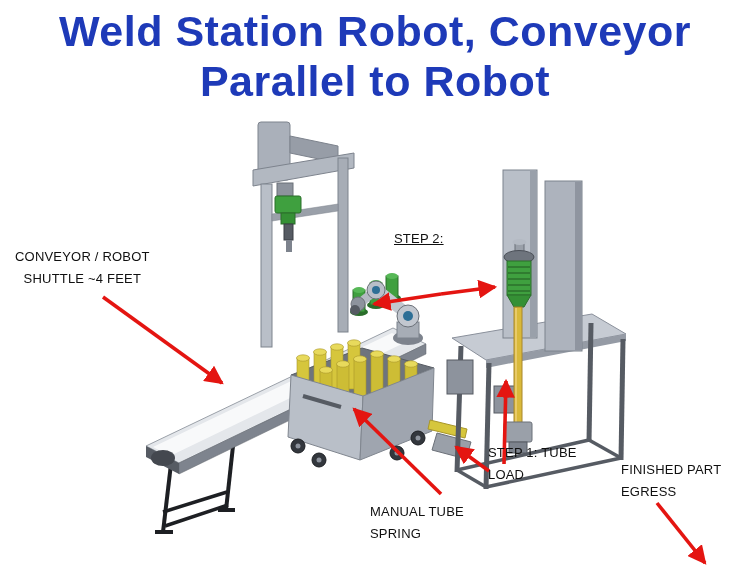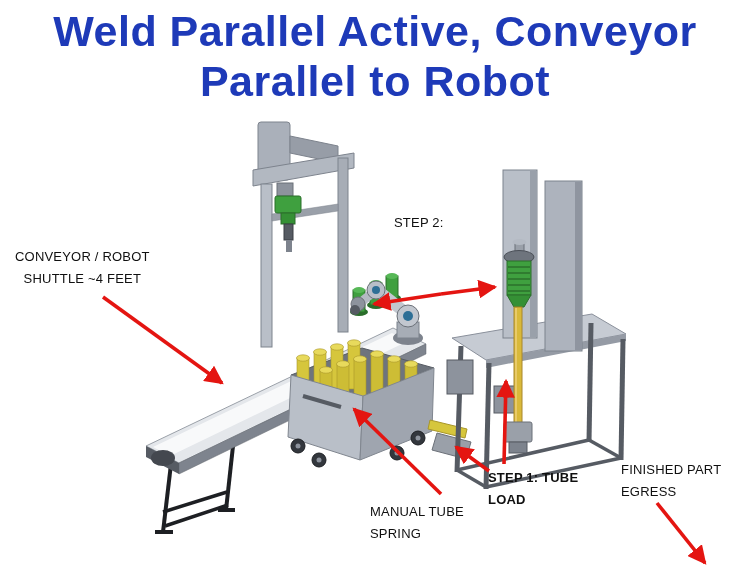--- a/index.html
+++ b/index.html
@@ -170,35 +170,35 @@
       <line x1="441" y1="294" x2="374" y2="304" stroke="#e41511" stroke-width="3.6" marker-end="url(#ah)"></line>
       <line x1="441" y1="294" x2="495" y2="287" stroke="#e41511" stroke-width="3.6" marker-end="url(#ah)"></line>
       <line x1="504" y1="464" x2="506" y2="381" stroke="#e41511" stroke-width="3.6" marker-end="url(#ah)"></line>
       <line x1="489" y1="471" x2="456" y2="447" stroke="#e41511" stroke-width="3.6" marker-end="url(#ah)"></line>
       <line x1="441" y1="494" x2="354" y2="409" stroke="#e41511" stroke-width="3.6" marker-end="url(#ah)"></line>
       <line x1="657" y1="503" x2="705" y2="563" stroke="#e41511" stroke-width="3.6" marker-end="url(#ah)"></line>
     </g>
   </svg>
 
   <h1 class="title" style="margin:0;">
-    <span>Weld Parallel Active, Conveyor</span>
+    <span>Weld Station Robot, Conveyor</span>
     <span>Parallel to Robot</span>
   </h1>
 
   <div class="label" style="left:15px;top:246px;text-align:center;">
     <span>CONVEYOR / ROBOT</span>
     <span>SHUTTLE ~4 FEET</span>
   </div>
 
-  <div class="label" style="left:394px;top:212px;">
+  <div class="label" style="left:394px;top:228px;text-decoration:underline;">
     <span>STEP 2:</span>
   </div>
 
 
-  <div class="label" style="left:488px;top:467px;font-weight:bold;">
+  <div class="label" style="left:488px;top:442px;">
     <span>STEP 1: TUBE</span>
     <span>LOAD</span>
   </div>
 
   <div class="label" style="left:340px;top:501px;margin-left:30px;">
     <span>MANUAL TUBE</span>
     <span>SPRING</span>
   </div>
 
   <div class="label" style="left:621px;top:459px;">

